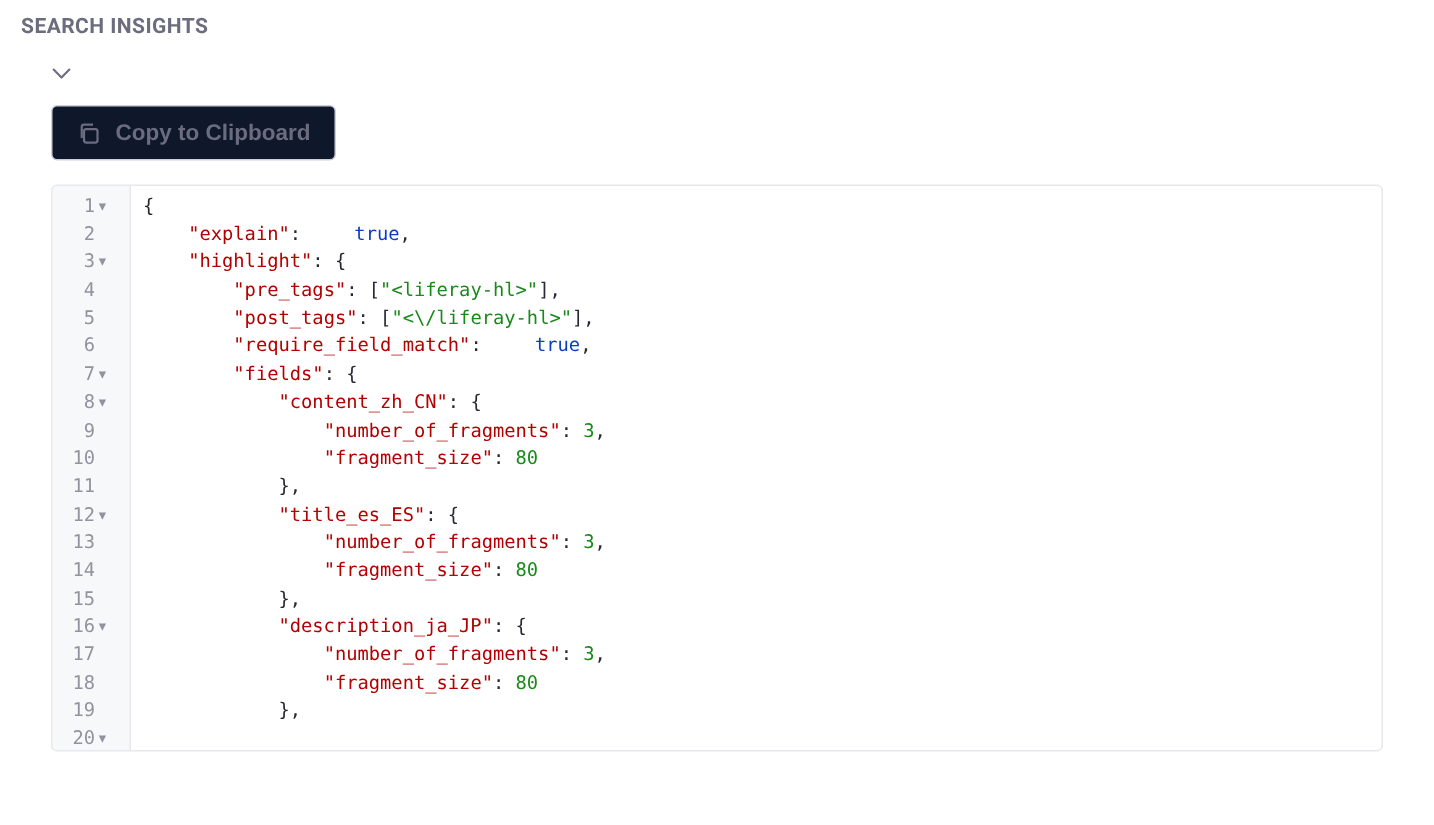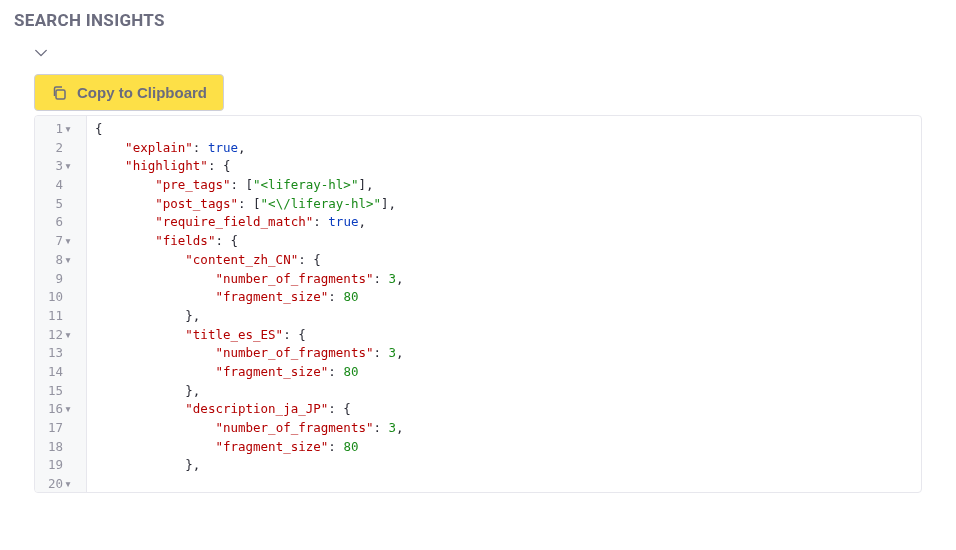--- a/index.html
+++ b/index.html
@@ -5,21 +5,21 @@
   * { box-sizing: border-box; margin: 0; padding: 0; }
   body {
     font-family: -apple-system, BlinkMacSystemFont, "Segoe UI", Roboto, "Helvetica Neue", Arial, sans-serif;
     background: #ffffff;
     color: #272833;
     width: 956px;
     height: 550px;
     overflow: hidden;
   }
   .page-title {
-    font-size: 17px;
+    font-size: 14px;
     font-weight: 700;
     color: #6B6C7E;
     letter-spacing: 0.3px;
     padding: 10px 14px 8px;
   }
   .section {
     padding: 0 34px;
   }
   .section-header {
     display: flex;
@@ -37,28 +37,28 @@
     width: 14px;
     height: 14px;
     flex-shrink: 0;
   }
   .chev svg { display:block; }
   .copy-btn {
     display: inline-flex;
     align-items: center;
     gap: 10px;
     border: 1px solid #CDCED9;
-    background: #fde047;
+    background: #0f172a;
     color: #6B6C7E;
     font-weight: 600;
     font-size: 15px;
     padding: 9px 16px;
     border-radius: 4px;
     cursor: pointer;
-    margin-bottom: 4px;
+    margin-bottom: 16px;
   }
   .copy-icon { width:16px; height:16px; display:inline-block; }
   .editor {
     border: 1px solid #E7E7ED;
     border-radius: 4px;
     height: 378px;
     position: relative;
     overflow: hidden;
   }
   .editor-inner {
@@ -94,21 +94,21 @@
   .code {
     padding: 4px 8px;
     white-space: pre;
     flex: 1;
     min-width: 0;
   }
   .code-line { height:18.7px; }
   
   .tk-key   { color:#b30000; }
   .tk-str   { color:#1a8a1a; }
-  .tk-bool  { color:#0b3dbf; }
+  .tk-bool  { color:#0b3dbf;margin-left:28px; }
   .tk-num   { color:#1a8a1a; }
   .tk-punct { color:#272833; }
 
   
   .editor-inner::-webkit-scrollbar { width:14px; height:14px; }
   .editor-inner::-webkit-scrollbar-track { background:#f0f0f2; }
   .editor-inner::-webkit-scrollbar-thumb { background:#c7c7cf; border:3px solid #f0f0f2; border-radius:2px; }
 </style>
 </head>
 <body>

